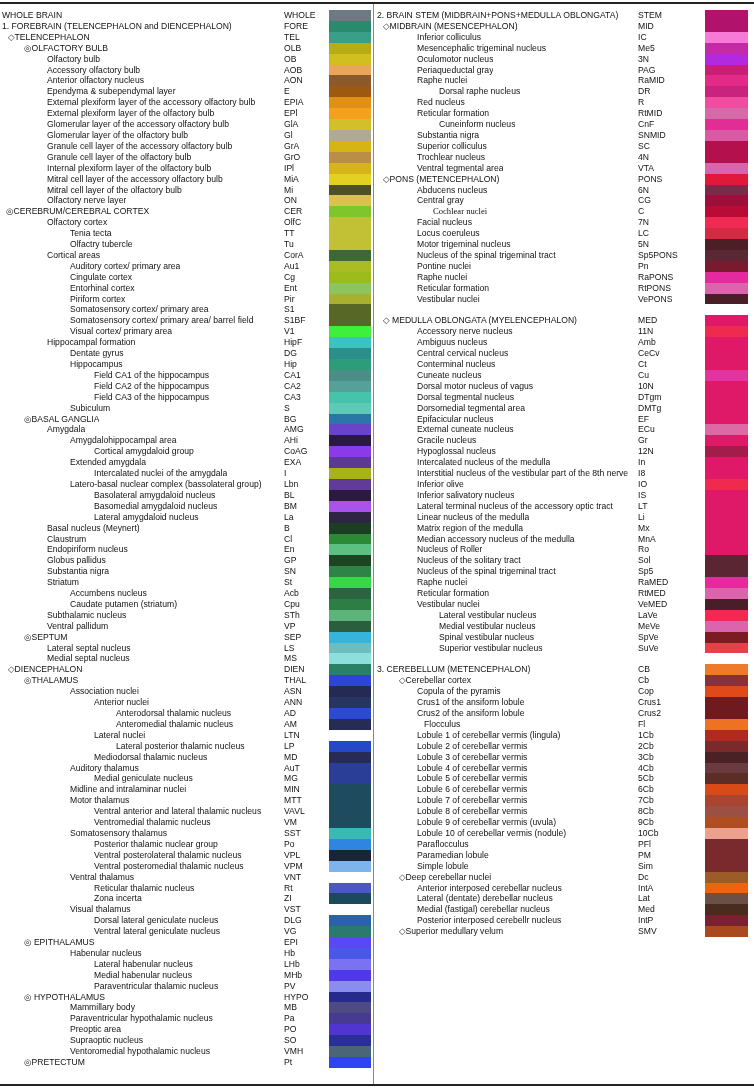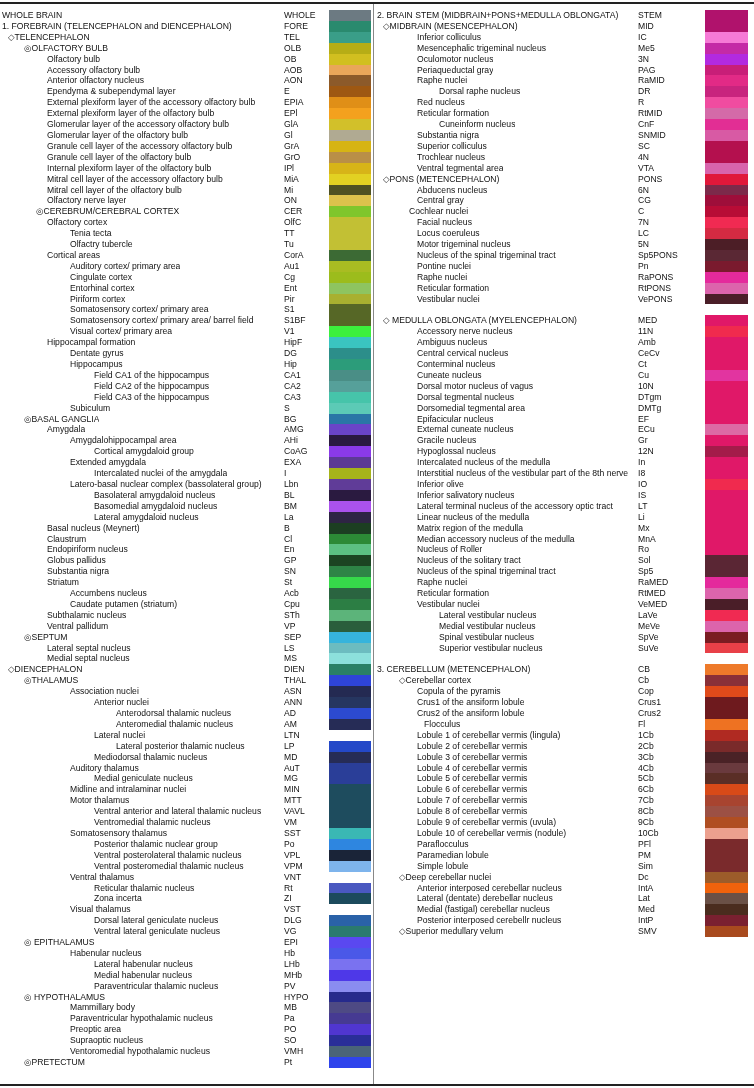--- a/index.html
+++ b/index.html
@@ -113,21 +113,21 @@
       <span class="name" style="left: 45px;">Mitral cell layer of the olfactory bulb</span>
       <span class="abbr">Mi</span>
       <span class="sw" style="background: rgb(78, 81, 34);"></span>
     </div>
     <div class="row">
       <span class="name" style="left: 45px;">Olfactory nerve layer</span>
       <span class="abbr">ON</span>
       <span class="sw" style="background: rgb(220, 194, 76);"></span>
     </div>
     <div class="row">
-      <span class="name" style="left: 34px; text-align: right;">◎CEREBRUM/CEREBRAL CORTEX</span>
+      <span class="name" style="left: 4px; text-align: right;">◎CEREBRUM/CEREBRAL CORTEX</span>
       <span class="abbr">CER</span>
       <span class="sw" style="background: rgb(127, 198, 44);"></span>
     </div>
     <div class="row">
       <span class="name" style="left: 45px;">Olfactory cortex</span>
       <span class="abbr">OlfC</span>
       <span class="sw" style="background: rgb(194, 192, 52);"></span>
     </div>
     <div class="row">
       <span class="name" style="left: 68px;">Tenia tecta</span>
@@ -600,21 +600,21 @@
       <span class="name" style="left: 40px;">Abducens nucleus</span>
       <span class="abbr">6N</span>
       <span class="sw" style="background: rgb(124, 42, 74);"></span>
     </div>
     <div class="row">
       <span class="name" style="left: 40px;">Central gray</span>
       <span class="abbr">CG</span>
       <span class="sw" style="background: rgb(158, 14, 58);"></span>
     </div>
     <div class="row">
-      <span class="name" style="left: 32px;">Cochlear nuclei</span>
+      <span class="name" style="left: 56px; font-family: Liberation Serif, serif;">Cochlear nuclei</span>
       <span class="abbr">C</span>
       <span class="sw" style="background: rgb(184, 12, 54);"></span>
     </div>
     <div class="row">
       <span class="name" style="left: 40px;">Facial nucleus</span>
       <span class="abbr">7N</span>
       <span class="sw" style="background: rgb(240, 42, 82);"></span>
     </div>
     <div class="row">
       <span class="name" style="left: 40px;">Locus coeruleus</span>

